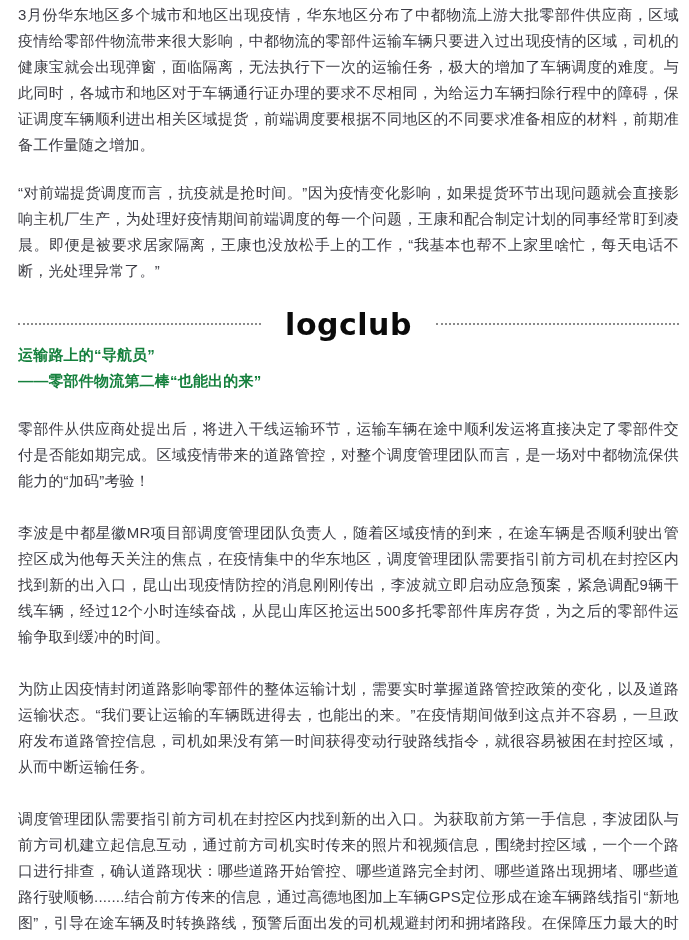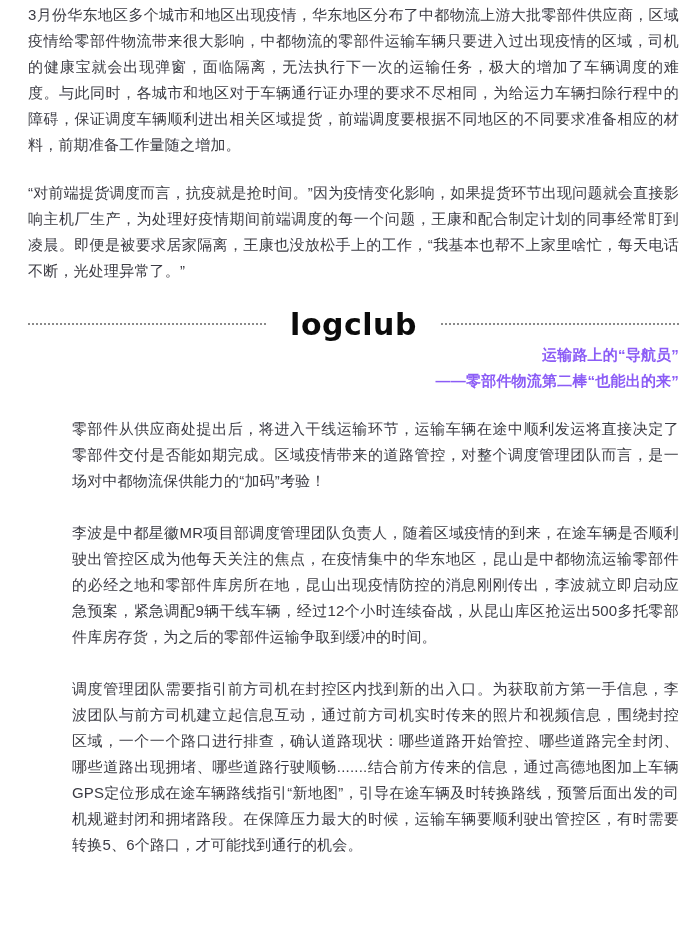--- a/index.html
+++ b/index.html
@@ -7,35 +7,34 @@
     padding: 0;
     background: #ffffff;
     width: 689px;
     height: 940px;
     overflow: hidden;
   }
   .page {
     box-sizing: border-box;
     width: 689px;
     height: 940px;
-    padding: 2px 10px 0 28px;
+    padding: 2px 10px 0 18px;
     font-family: "Liberation Sans", "DejaVu Sans", sans-serif;
     color: #3b3b43;
   }
   p.body-para {
     margin: 0 0 22px 0;
     font-size: 15px;
     line-height: 26px;
     text-align: justify;
     text-justify: inter-ideograph;
     letter-spacing: 0.2px;
   }
   p.body-para.lower {
     margin-bottom: 26px;
-    margin-left: 44px;
   }
   .logo-divider {
     display: flex;
     align-items: center;
     height: 36px;
     margin: 0;
   }
   .divider-dots {
     flex: 1 1 auto;
     height: 0;
@@ -45,22 +44,22 @@
     flex: 0 0 auto;
     padding: 0 24px;
     font-size: 30px;
     font-weight: 800;
     color: #0b0b0b;
     letter-spacing: 0.5px;
     font-family: "DejaVu Sans", "Liberation Sans", sans-serif;
     text-align: right;
   }
   .section-heading {
-    text-align: right;
-    color: #8b5cf6;
+    text-align: left;
+    color: #15803d;
     font-weight: 700;
     font-size: 15px;
     line-height: 26px;
     margin: 0 0 22px 0;
     letter-spacing: 0.2px;
   }
 </style>
 </head>
 <body>
 
@@ -77,18 +76,19 @@
     <span class="divider-dots"></span>
   </div>
 
   <div class="section-heading">
     <div>运输路上的“导航员”</div>
     <div>——零部件物流第二棒“也能出的来”</div>
   </div>
 
   <p class="body-para lower">零部件从供应商处提出后，将进入干线运输环节，运输车辆在途中顺利发运将直接决定了零部件交付是否能如期完成。区域疫情带来的道路管控，对整个调度管理团队而言，是一场对中都物流保供能力的“加码”考验！</p>
 
-  <p class="body-para lower">李波是中都星徽MR项目部调度管理团队负责人，随着区域疫情的到来，在途车辆是否顺利驶出管控区成为他每天关注的焦点，在疫情集中的华东地区，昆山是中都物流运输零部件的必经之地和零部件库房所在地，昆山出现疫情防控的消息刚刚传出，李波就立即启动应急预案，紧急调配9辆干线车辆，经过12个小时连续奋战，从昆山库区抢运出500多托零部件库房存货，为之后的零部件运输争取到缓冲的时间。</p>
+  <p class="body-para lower">李波是中都星徽MR项目部调度管理团队负责人，随着区域疫情的到来，在途车辆是否顺利驶出管控区成为他每天关注的焦点，在疫情集中的华东地区，调度管理团队需要指引前方司机在封控区内找到新的出入口，昆山出现疫情防控的消息刚刚传出，李波就立即启动应急预案，紧急调配9辆干线车辆，经过12个小时连续奋战，从昆山库区抢运出500多托零部件库房存货，为之后的零部件运输争取到缓冲的时间。</p>
 
+  <p class="body-para lower">为防止因疫情封闭道路影响零部件的整体运输计划，需要实时掌握道路管控政策的变化，以及道路运输状态。“我们要让运输的车辆既进得去，也能出的来。”在疫情期间做到这点并不容易，一旦政府发布道路管控信息，司机如果没有第一时间获得变动行驶路线指令，就很容易被困在封控区域，从而中断运输任务。</p>
 
   <p class="body-para lower">调度管理团队需要指引前方司机在封控区内找到新的出入口。为获取前方第一手信息，李波团队与前方司机建立起信息互动，通过前方司机实时传来的照片和视频信息，围绕封控区域，一个一个路口进行排查，确认道路现状：哪些道路开始管控、哪些道路完全封闭、哪些道路出现拥堵、哪些道路行驶顺畅.......结合前方传来的信息，通过高德地图加上车辆GPS定位形成在途车辆路线指引“新地图”，引导在途车辆及时转换路线，预警后面出发的司机规避封闭和拥堵路段。在保障压力最大的时候，运输车辆要顺利驶出管控区，有时需要转换5、6个路口，才可能找到通行的机会。</p>
 
 </div>
 
 </body></html>

